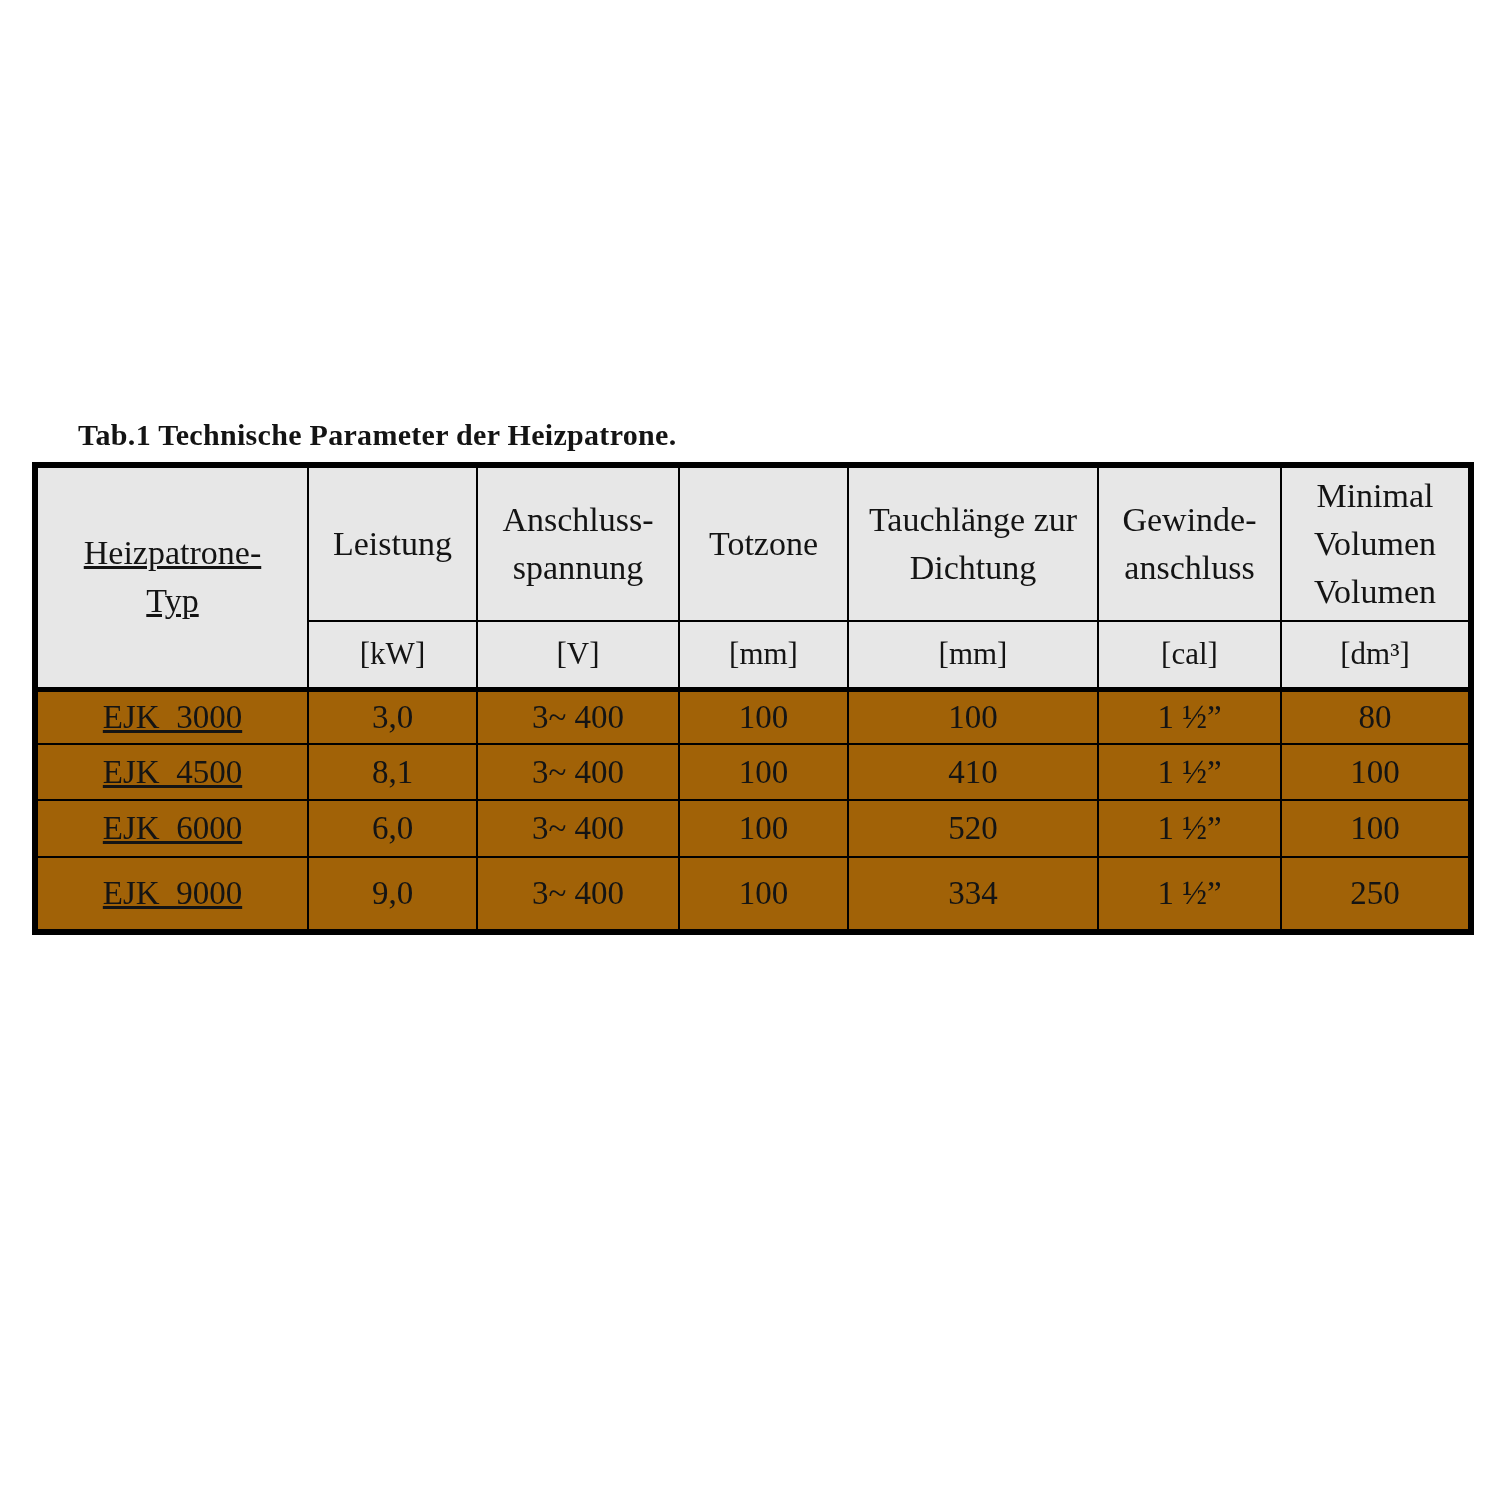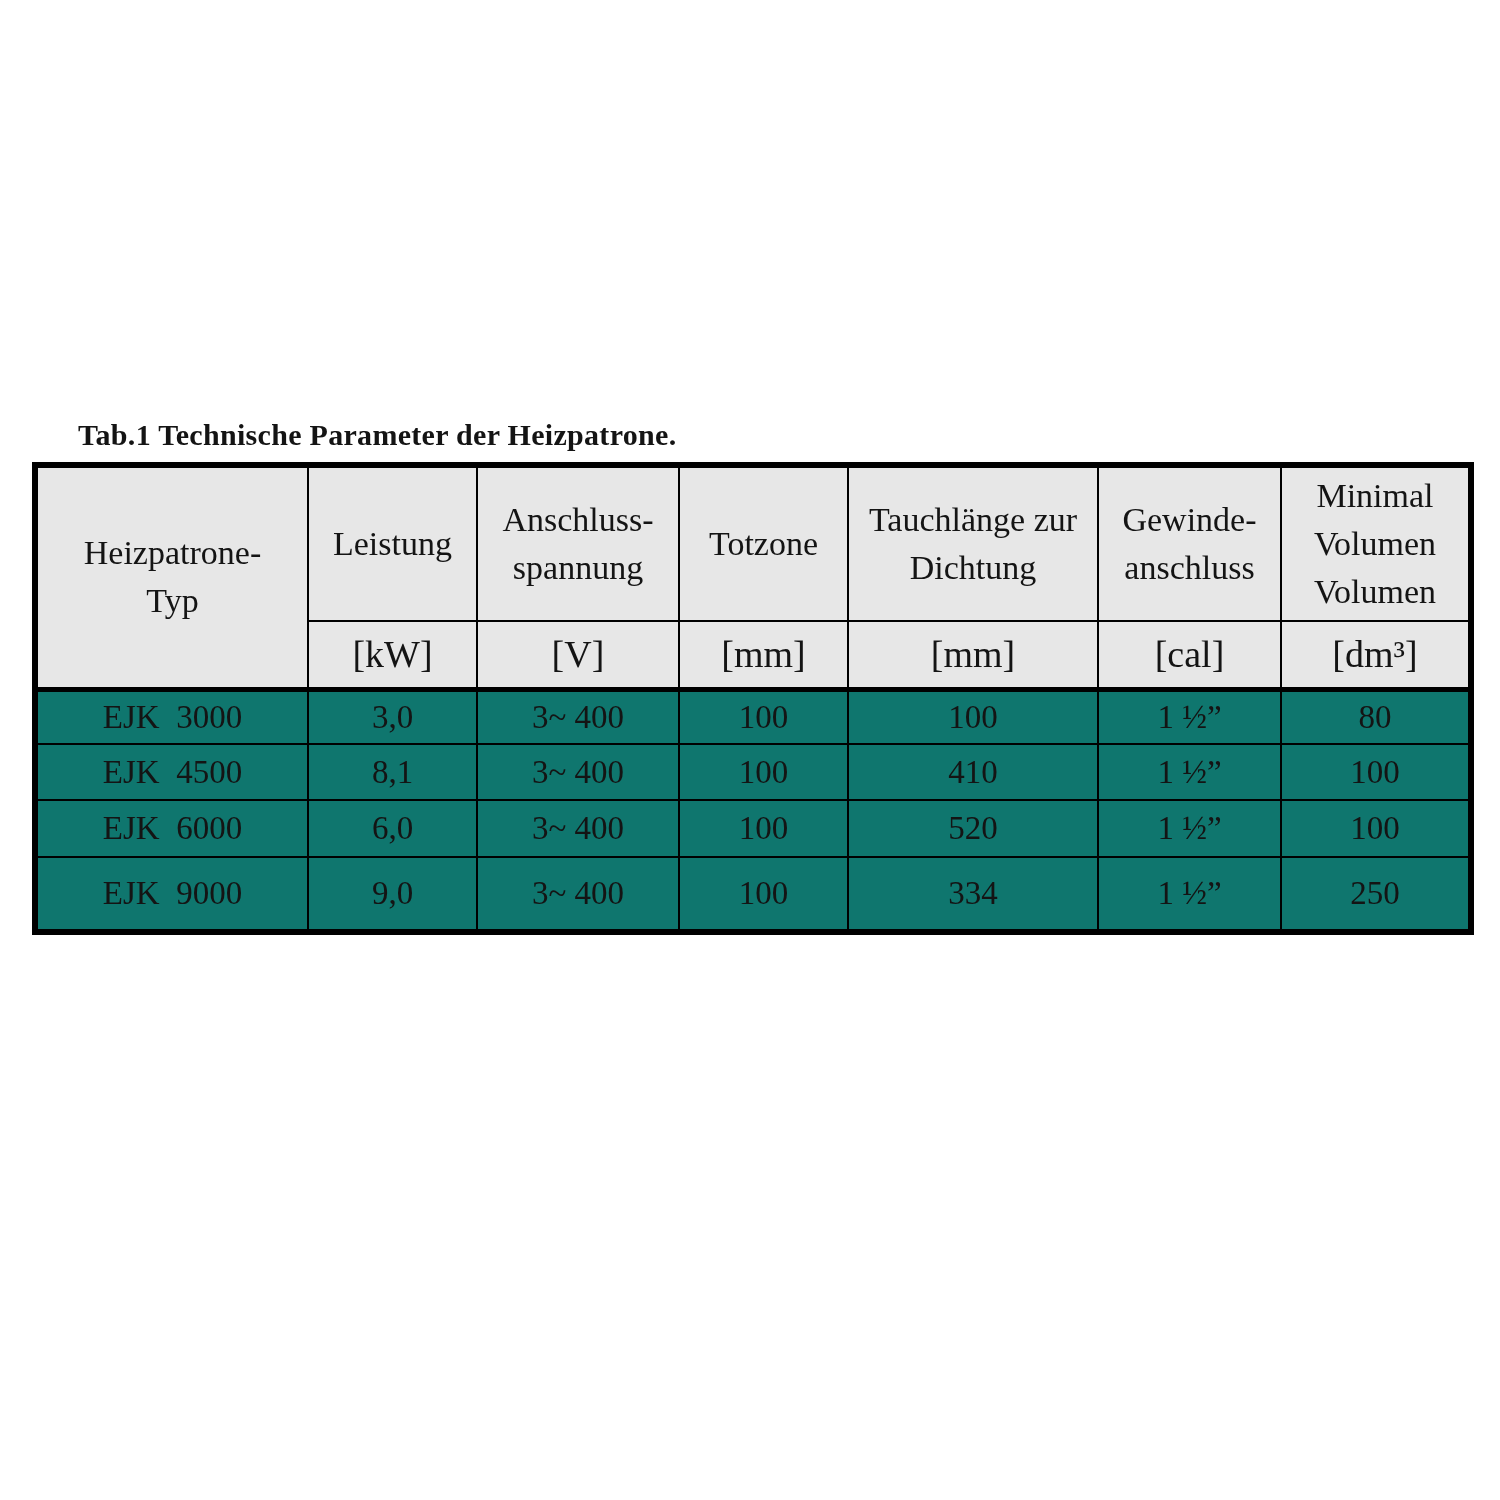--- a/index.html
+++ b/index.html
@@ -38,46 +38,47 @@
   table.params td {
     border: 2px solid #000000;
     text-align: center;
     vertical-align: middle;
     padding: 0;
     overflow: hidden;
   }
   
   th.typ-col, td.typ-col {
     border-right: 5px solid #000000;
+    text-decoration: underline;
   }
   
   thead th {
     background: #e7e7e7;
     font-weight: normal;
   }
   tr.names-row {
     height: 156px;
   }
   tr.names-row th {
     font-size: 34px;
     line-height: 48px;
   }
   tr.units-row {
     height: 68px;
   }
   tr.units-row th {
-    font-size: 38px;
+    font-size: 31px;
   }
   
   tbody tr:first-child td {
     border-top: 5px solid #000000;
   }
   
   tbody td {
-    background: #0f766e;
+    background: #a16207;
     font-size: 33px;
     white-space: pre;
   }
   tr.r0 { height: 55px; }
   tr.r1 { height: 56px; }
   tr.r2 { height: 57px; }
   tr.r3 { height: 75px; }
 </style>
 </head>
 <body>

